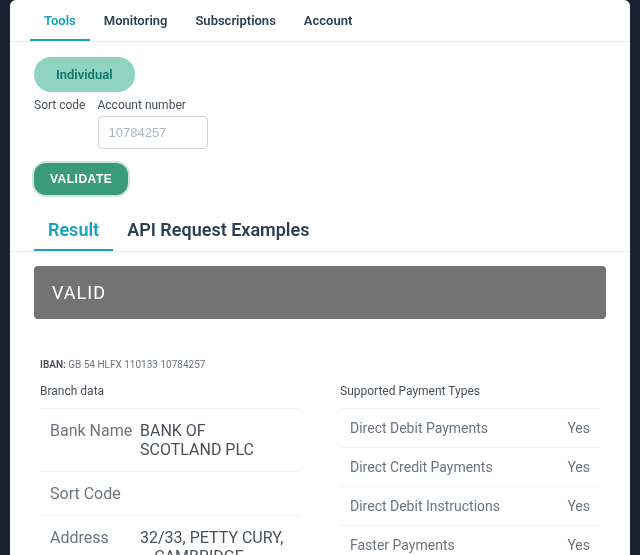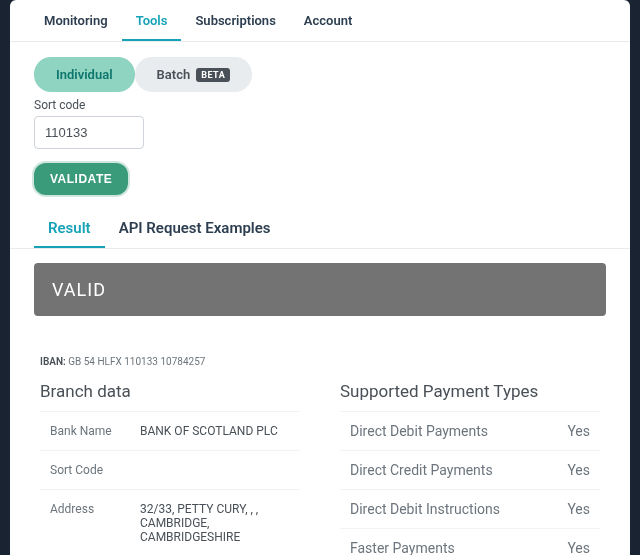--- a/index.html
+++ b/index.html
@@ -102,21 +102,21 @@
     box-shadow: 0 0 0 2px rgba(58,155,122,0.25);
   }
   .result-tabs {
     display: flex;
     gap: 0;
     padding: 0 24px;
     border-bottom: 1px solid #e9ecef;
   }
   .result-tab {
     padding: 10px 14px 9px;
-    font-size: 15px;
+    font-size: 18px;
     font-weight: 600;
     color: #2c3e50;
     cursor: pointer;
     border-bottom: 2px solid transparent;
   }
   .result-tab.active {
     color: #17a2b8;
     border-bottom: 2px solid #17a2b8;
   }
   .valid-banner {
@@ -135,30 +135,30 @@
     margin-top: 40px;
   }
   .iban-line strong { color: #495057; font-weight: 600; }
   .columns {
     display: flex;
     padding: 0 30px 20px;
     gap: 40px;
   }
   .col { flex: 1; }
   .section-title {
-    font-size: 17px;
+    font-size: 12px;
     font-weight: 400;
     color: #495057;
     padding-bottom: 10px;
   }
   .data-row {
     display: flex;
     padding: 12px 10px;
     border-top: 1px solid #f1f3f5;
-    font-size: 12px;
+    font-size: 16px;
   }
   .data-label {
     width: 90px;
     color: #6c757d;
     flex-shrink: 0;
   }
   .data-value {
     color: #495057;
     flex: 1;
   }
@@ -171,38 +171,37 @@
     color: #6c757d;
   }
 </style>
 </head>
 <body>
 
 <div class="page">
   <div class="card">
 
     <div class="main-tabs">
+      <div class="main-tab active">Tools</div>
       <div class="main-tab">Monitoring</div>
-      <div class="main-tab active">Tools</div>
       <div class="main-tab">Subscriptions</div>
       <div class="main-tab">Account</div>
     </div>
 
     <div class="mode-tabs">
       <div class="mode-tab active">Individual</div>
-      <div class="mode-tab">
-        <span>Batch</span>
-        <span class="beta-badge">BETA</span>
-      </div>
     </div>
 
     <div class="form-row">
       <div class="form-group">
         <label class="form-label">Sort code</label>
-        <input class="form-input" value="110133" style="">
+      </div>
+      <div class="form-group">
+        <label class="form-label">Account number</label>
+        <input class="form-input" placeholder="10784257" style="">
       </div>
     </div>
 
     <button class="validate-btn">VALIDATE</button>
 
     <div class="result-tabs">
       <div class="result-tab active">Result</div>
       <div class="result-tab">API Request Examples</div>
     </div>
 

